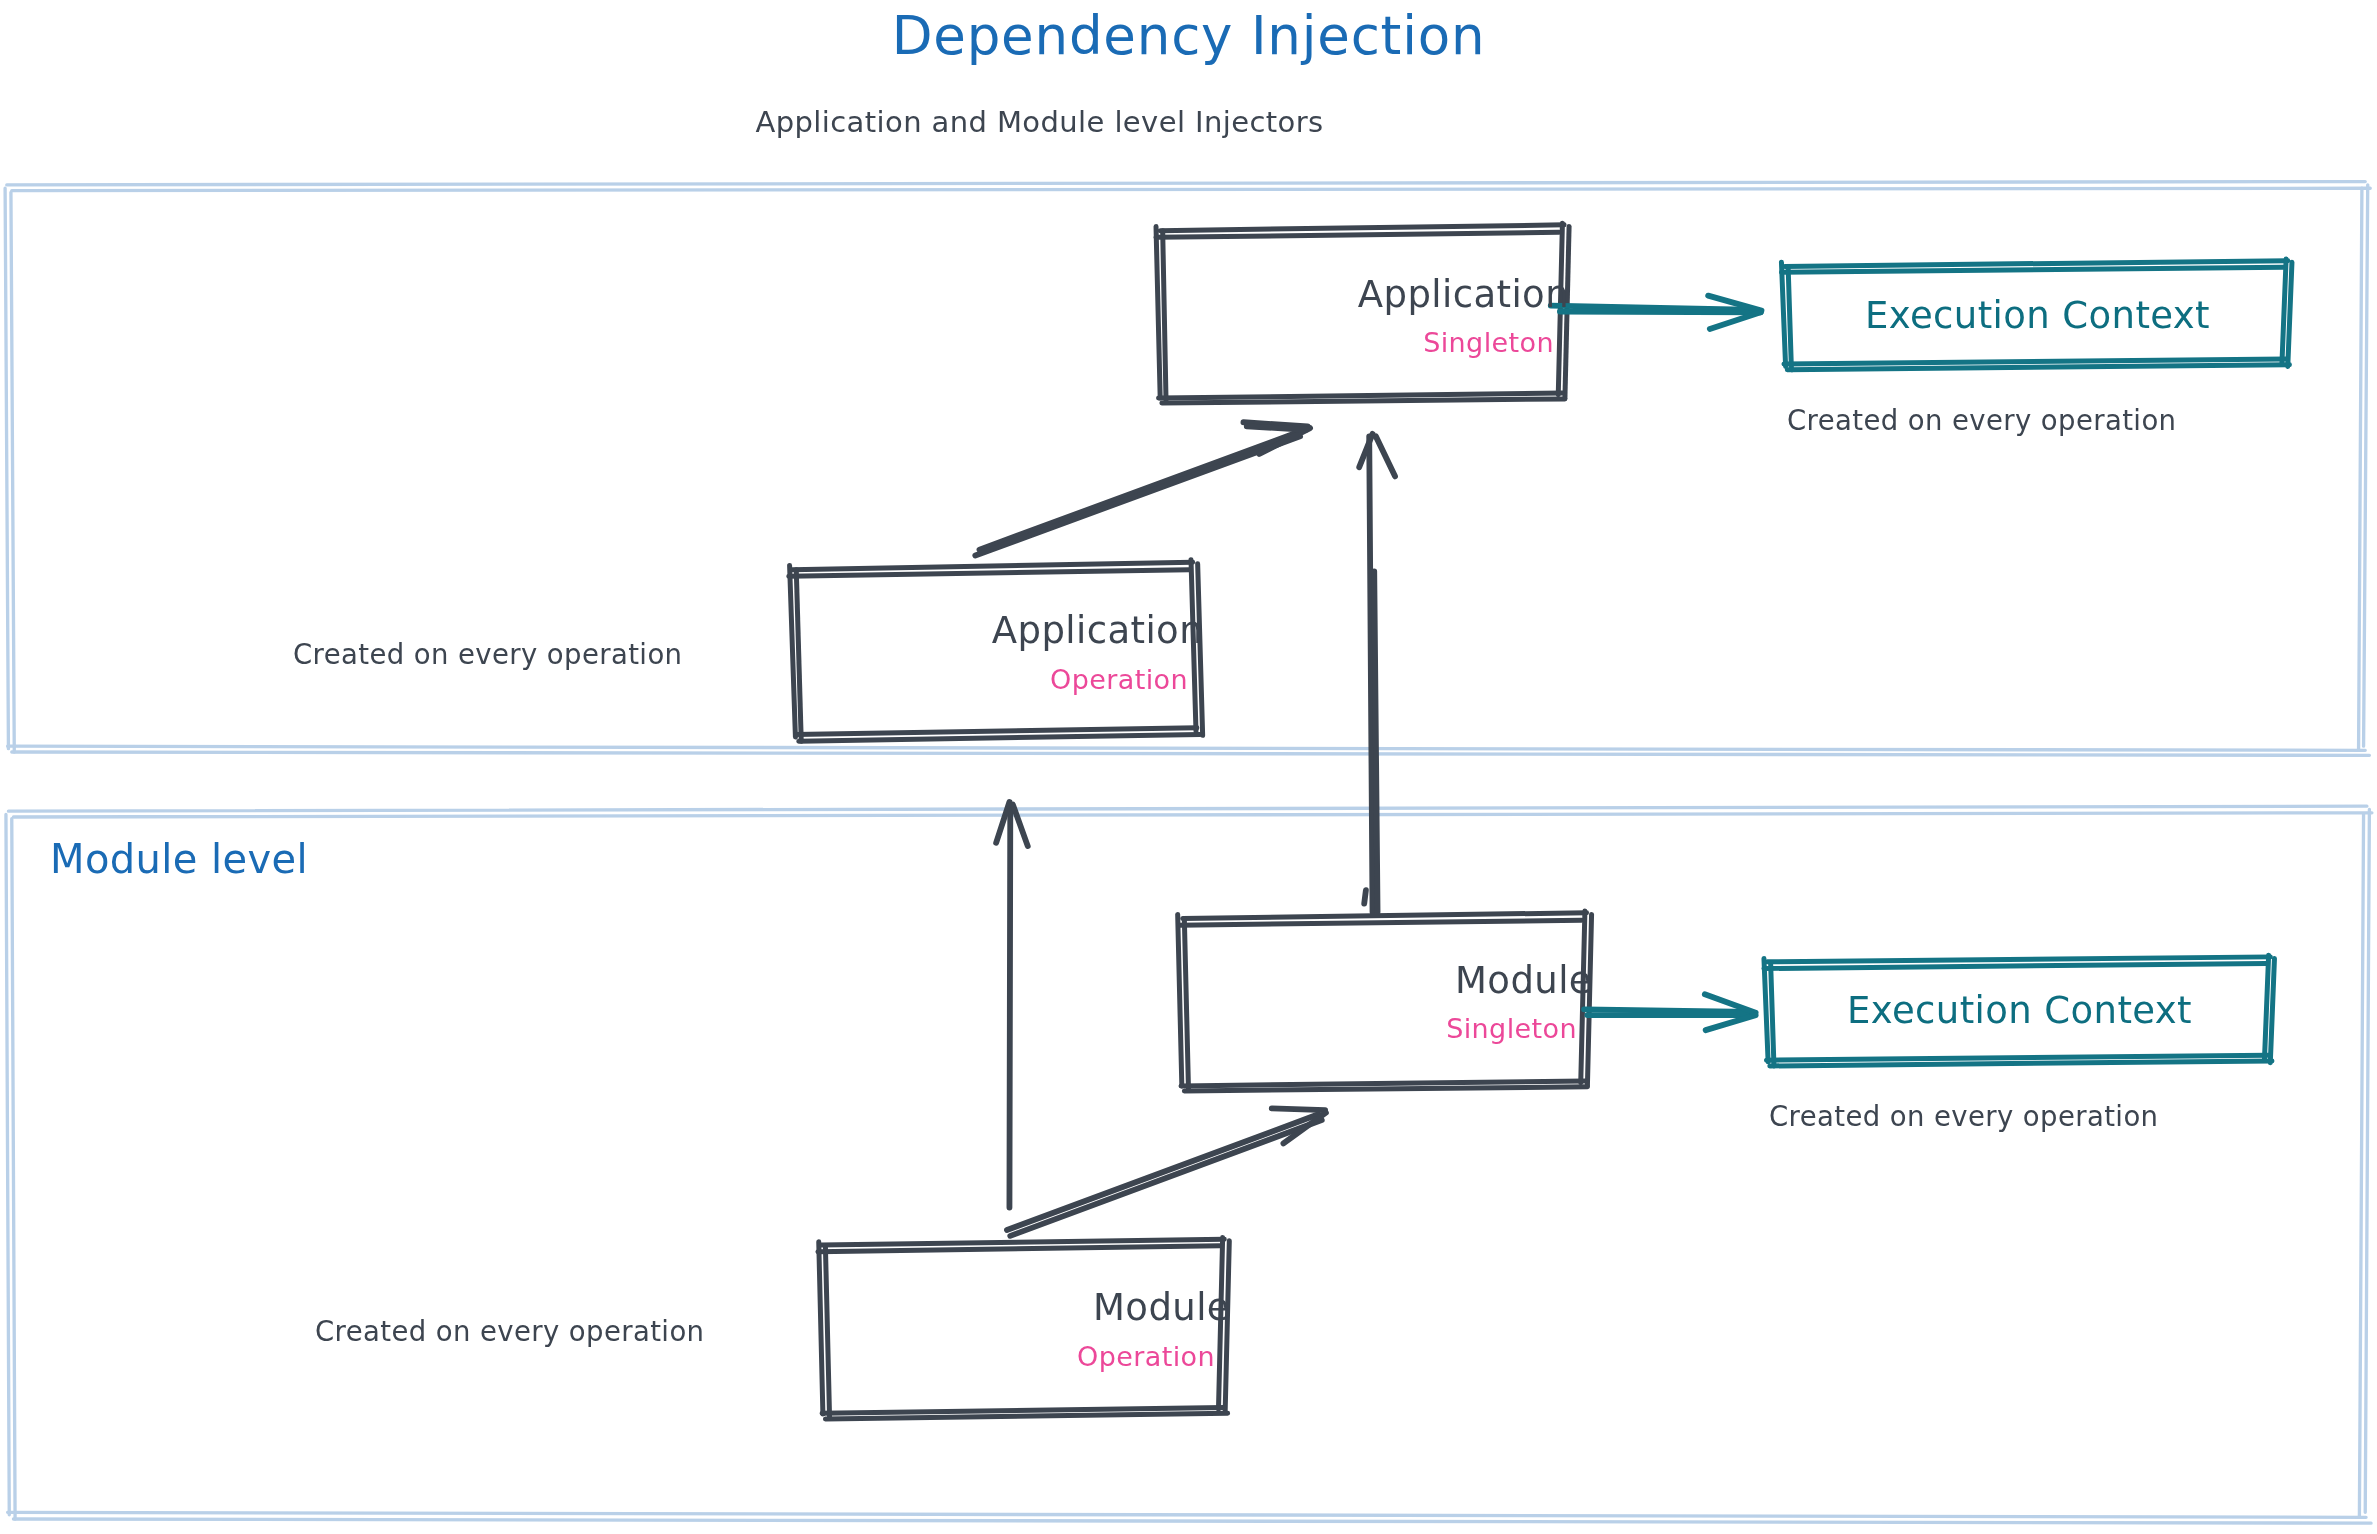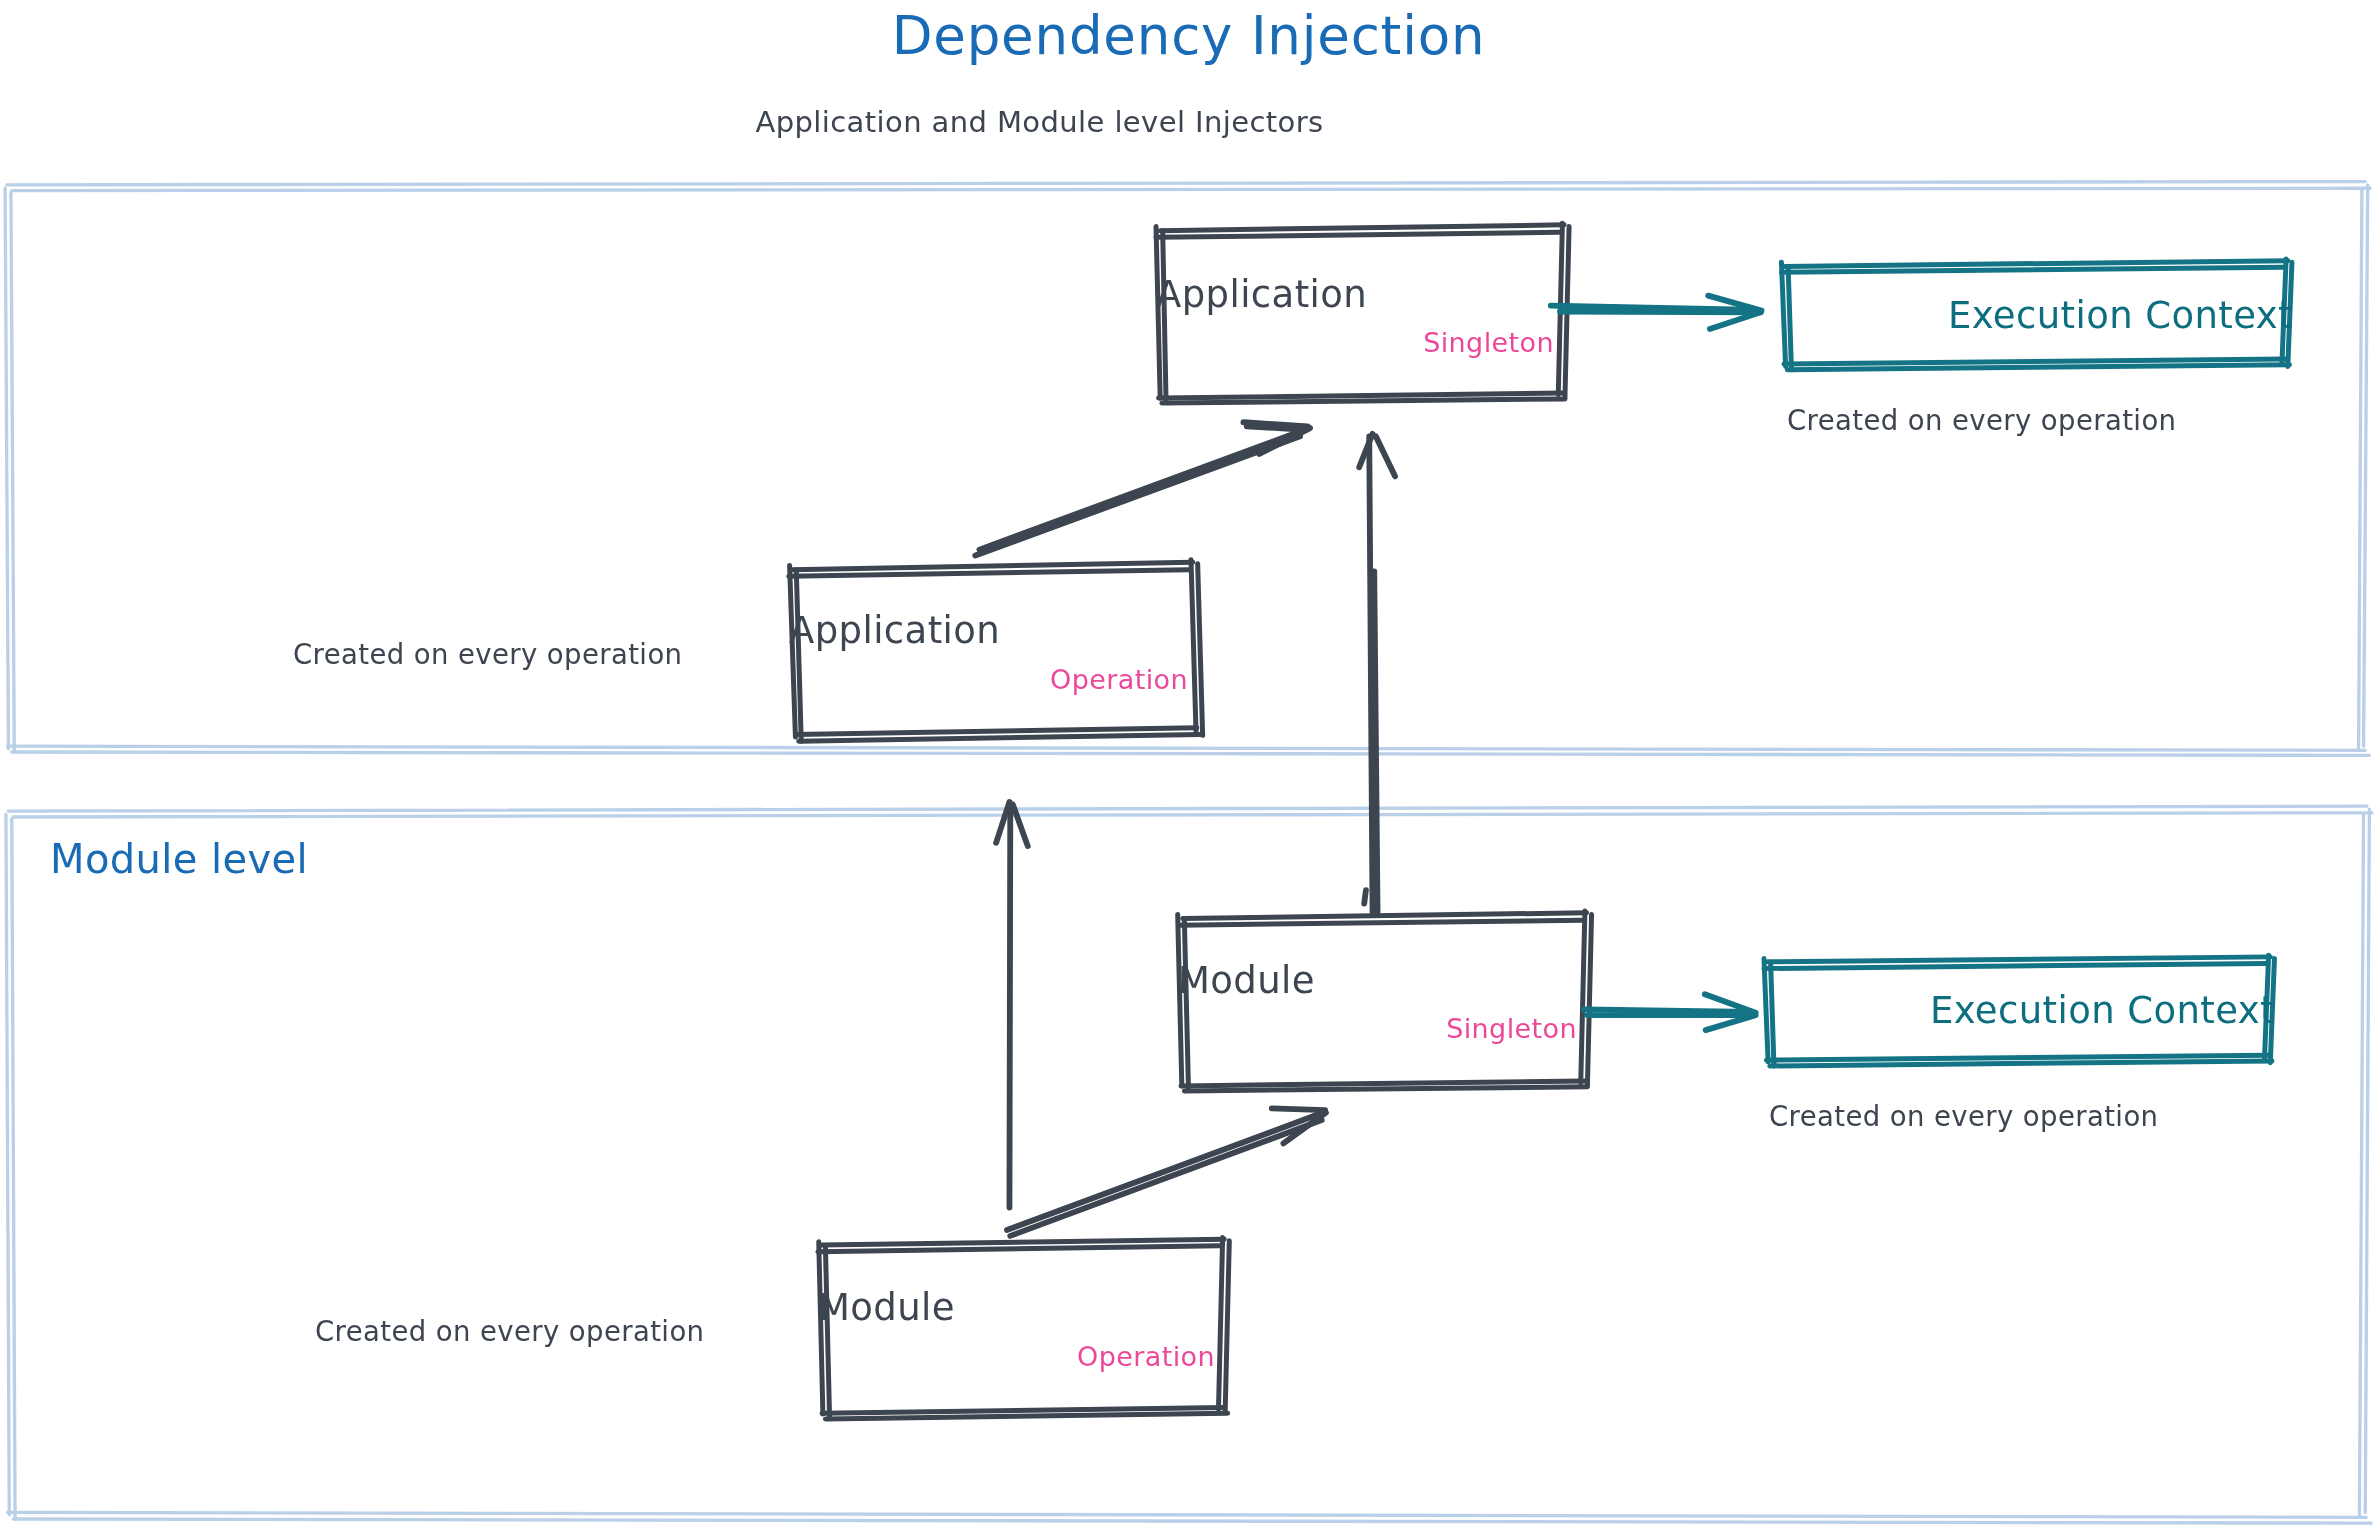--- a/index.html
+++ b/index.html
@@ -72,32 +72,32 @@
   }
 
   
   .node {
     position: absolute;
     box-sizing: border-box;
   }
   .node .node-name {
     position: absolute;
     left: 0; right: 0;
-    text-align: left;
+    text-align: right;
   }
   .node .node-scope {
     position: absolute;
     right: 15px;
     text-align: right;
   }
   .ctx-node {
     position: absolute;
     display: flex;
     align-items: center;
-    justify-content: flex-end;
+    justify-content: center;
     box-sizing: border-box;
   }
 </style>
 </head>
 <body>
 
 <div id="canvas">
 
   <svg id="sketch-layer" viewBox="0 0 2854 1842" xmlns="http://www.w3.org/2000/svg">
 

